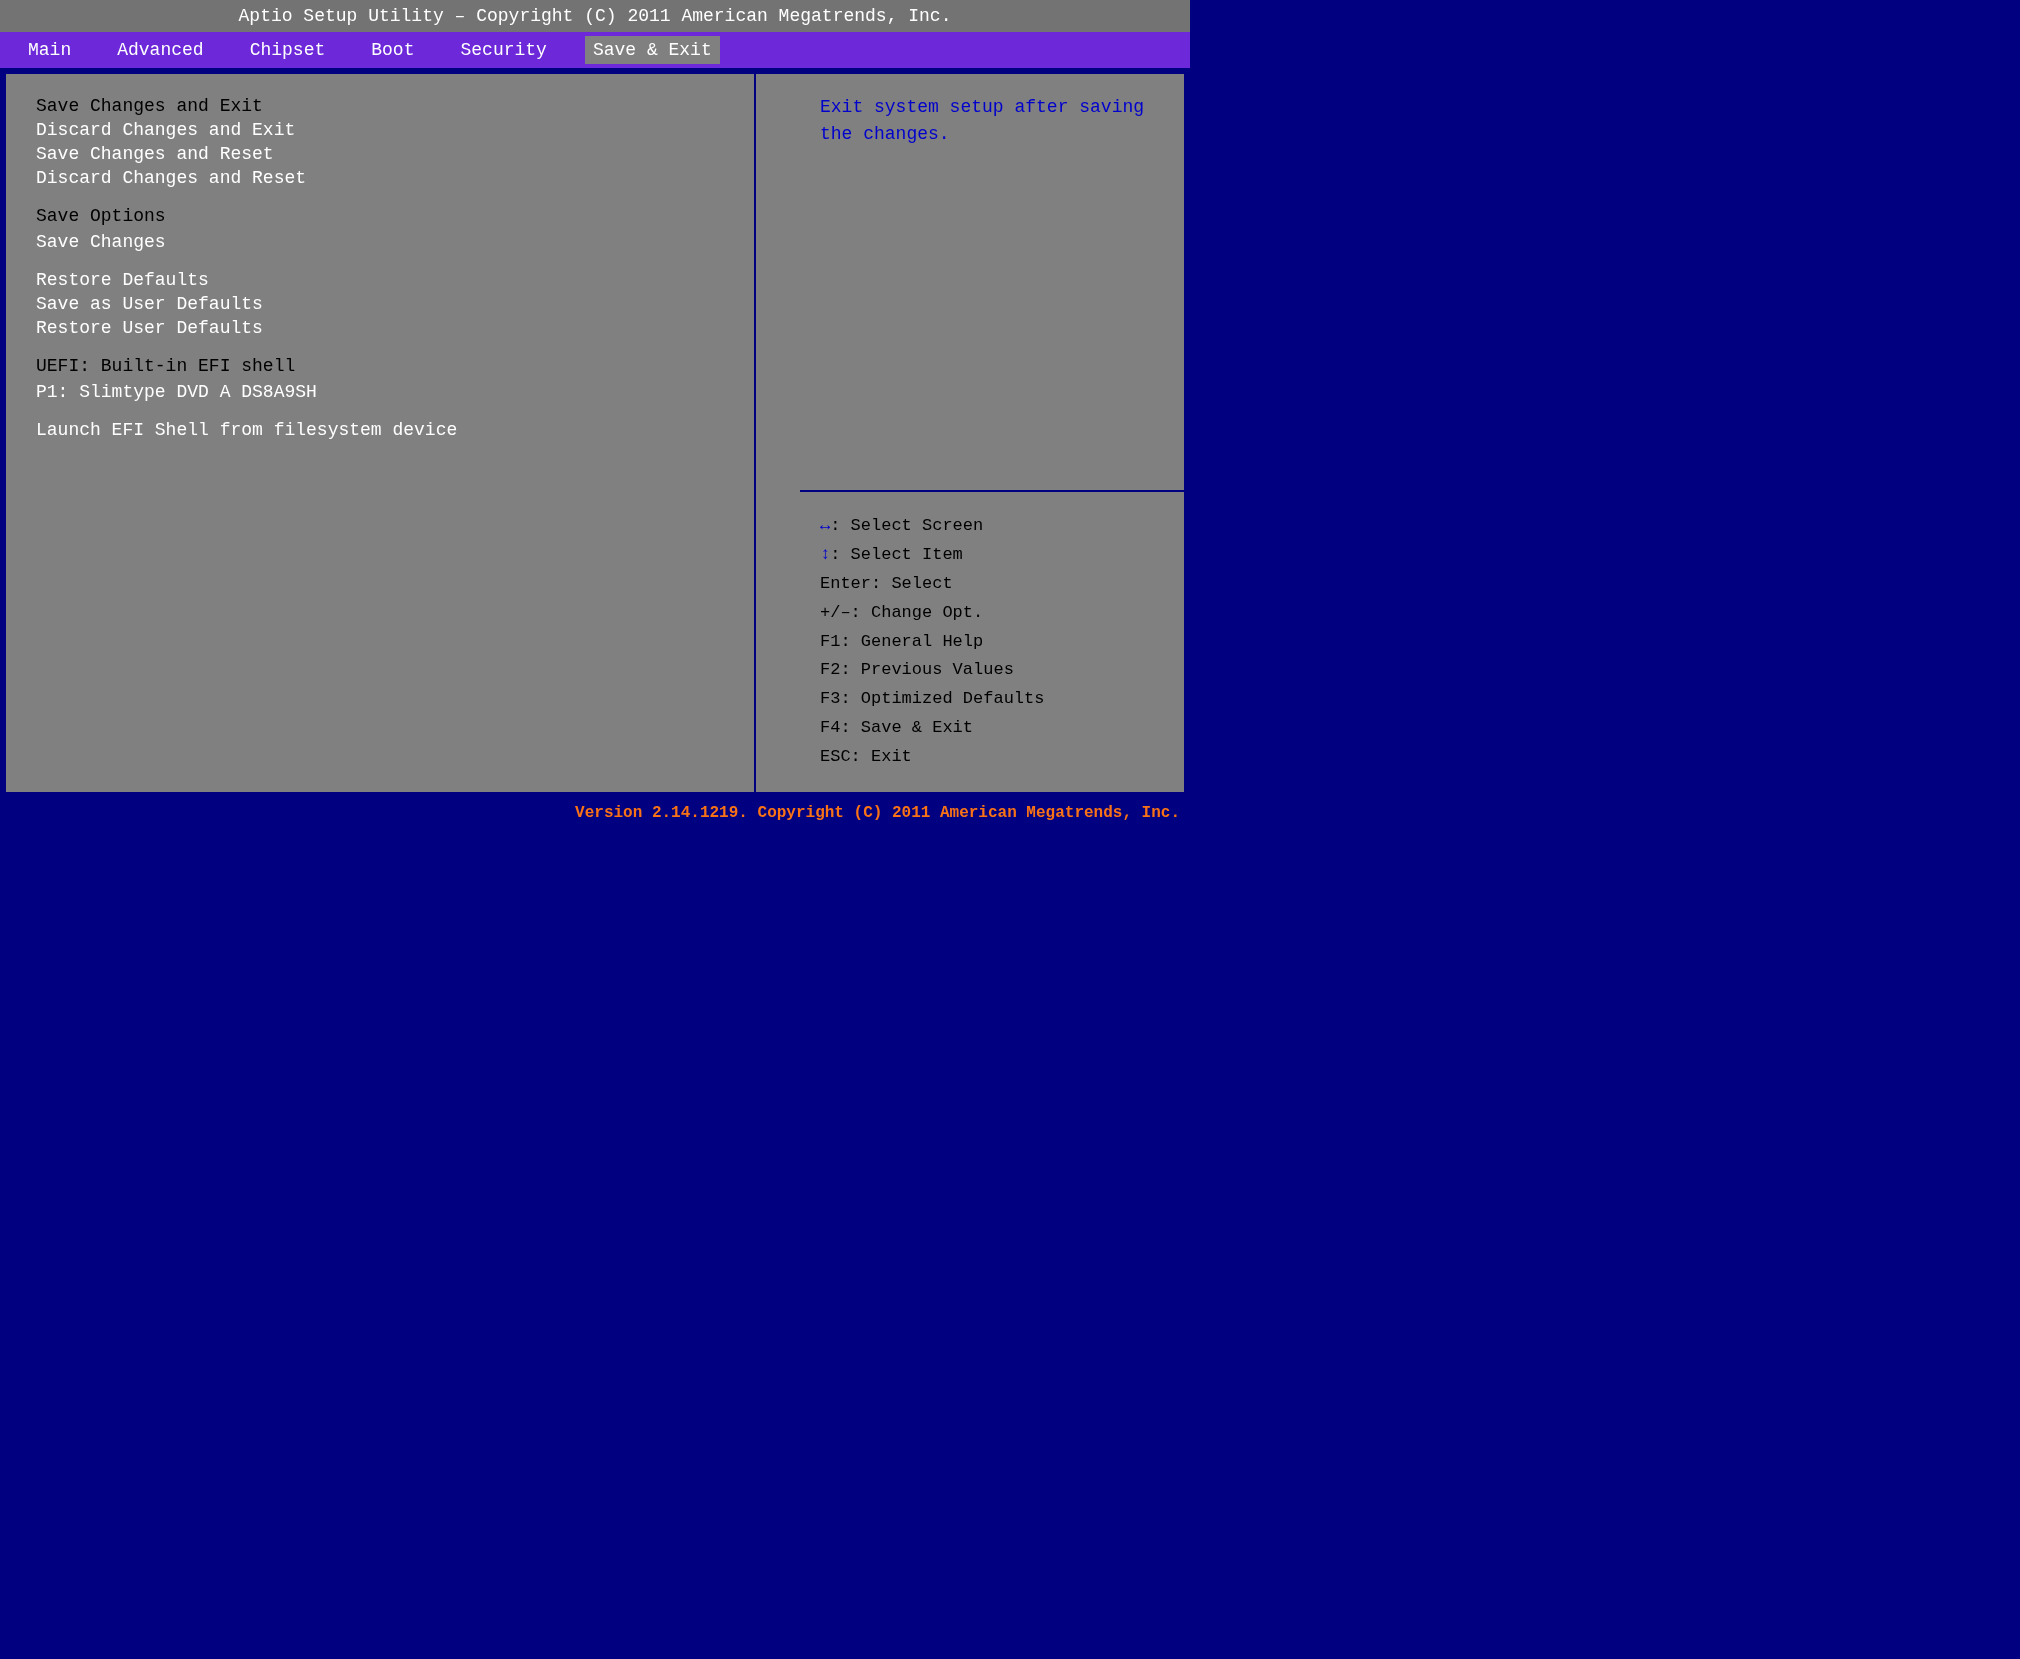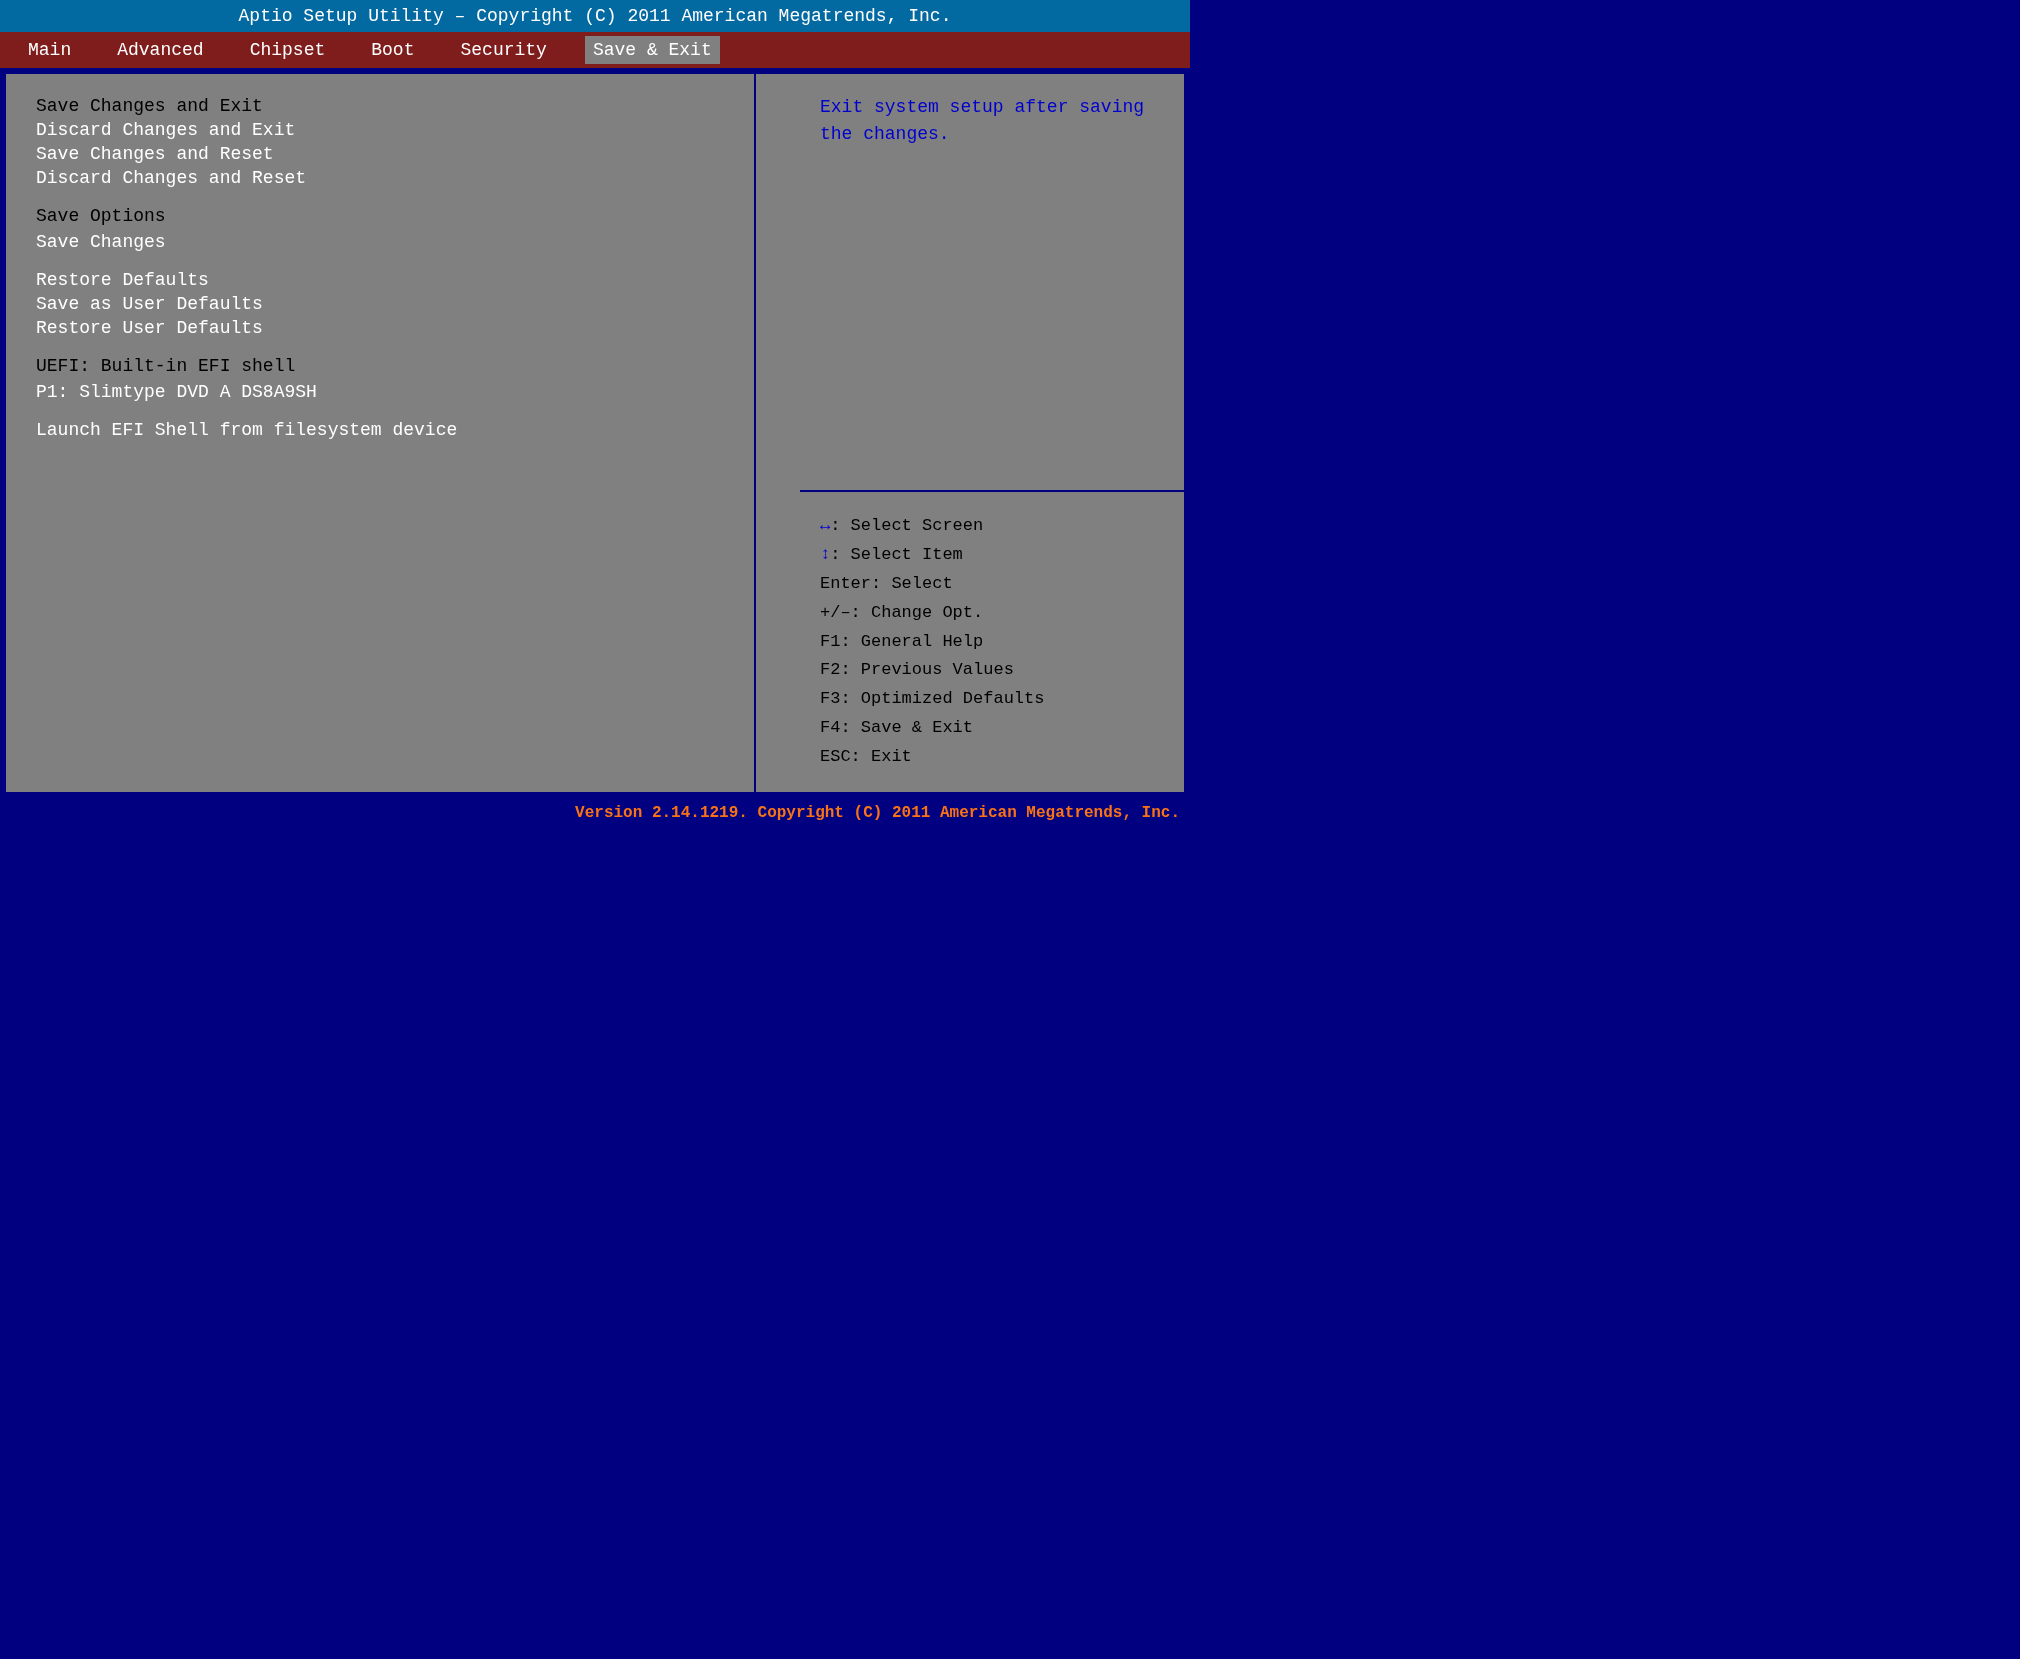--- a/index.html
+++ b/index.html
@@ -12,30 +12,30 @@
       background: #000080;
       font-family: 'Courier New', Courier, monospace;
       width: 1190px;
       height: 828px;
       display: flex;
       flex-direction: column;
       overflow: hidden;
     }
 
     .title-bar {
-      background: #0369a1;
+      background: #737373;
       color: white;
       text-align: center;
       padding: 6px 10px;
       font-size: 18px;
       font-weight: normal;
     }
 
     .nav-bar {
-      background: #7f1d1d;
+      background: #6d28d9;
       display: flex;
       flex-direction: row;
       align-items: center;
       padding: 4px 20px;
       gap: 30px;
     }
 
     .nav-item {
       color: white;
       font-size: 18px;

